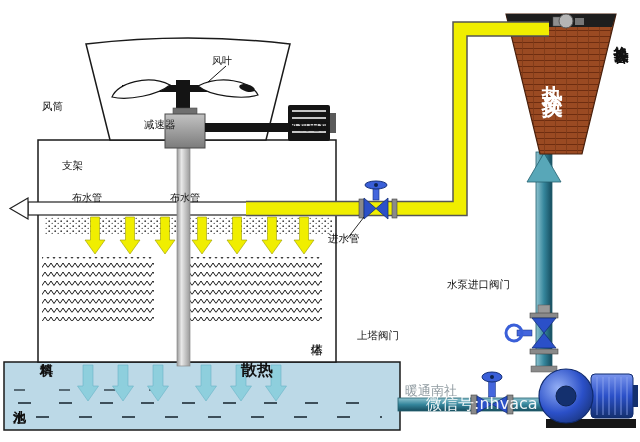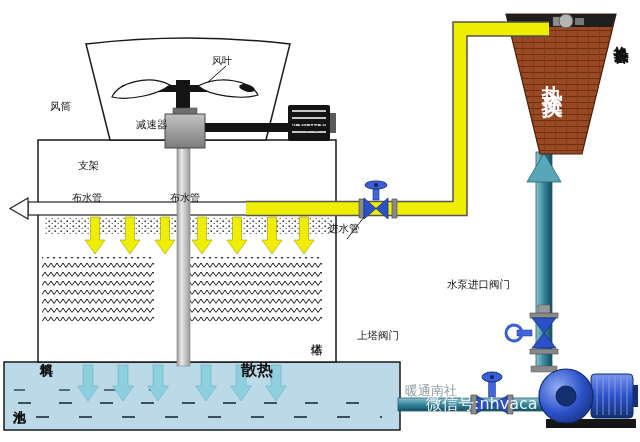--- a/index.html
+++ b/index.html
@@ -167,27 +167,27 @@
     <rect x="633" y="385" width="5" height="22" fill="#14306e"></rect>
     <rect x="531" y="366" width="26" height="6" fill="#8a8a8a" stroke="#555" stroke-width="0.5"></rect>
     <circle cx="566" cy="396" r="27" fill="url(#gPump)" stroke="#0f2a6e" stroke-width="1.2"></circle>
     <circle cx="566" cy="396" r="10" fill="#14306e" stroke="#0f2450" stroke-width="1"></circle>
   </g>
 
   <line x1="347" y1="239" x2="364" y2="217" stroke="#141414" stroke-width="0.9"></line>
 </svg>
 
 <div class="lbl" style="left:212px; top:55px; font-size:10px;">风叶</div>
-<div class="lbl" style="left:50px; top:100px;">风筒</div>
+<div class="lbl" style="left:42px; top:100px;">风筒</div>
 <div class="lbl" style="left:288px; top:90px;margin-top:30px;">风机电机</div>
-<div class="lbl" style="left:136px; top:118px;">减速器</div>
-<div class="lbl" style="left:78px; top:159px;">支架</div>
+<div class="lbl" style="left:144px; top:118px;">减速器</div>
+<div class="lbl" style="left:62px; top:159px;">支架</div>
 <div class="lbl" style="left:72px; top:192px; font-size:10px;">布水管</div>
 <div class="lbl" style="left:170px; top:192px; font-size:10px;">布水管</div>
-<div class="lbl" style="left:328px; top:222px;text-align:center;">进水管</div>
+<div class="lbl" style="left:328px; top:232px;text-align:center;">进水管</div>
 <div class="lbl" style="left:447px; top:279px;font-family:Liberation Mono, monospace;">水泵进口阀门</div>
 <div class="lbl" style="left:357px; top:329px;text-align:right;">上塔阀门</div>
 <div class="lbl v bold" style="left:38px; top:325px; font-size:13px;">填料</div>
 <div class="lbl bold" style="left:241px; top:333px; font-size:16px;">散热</div>
 <div class="lbl v" style="left:309px; top:334px; font-size:12px;">塔体</div>
 <div class="lbl v bold" style="left:11px; top:372px; font-size:13px;">水池</div>
 <div class="lbl v bold" style="left:612px; top:6px; font-size:15px; letter-spacing:1px;">换热设备</div>
 <div class="lbl v bold" style="left:540px; top:40px; font-size:21px; letter-spacing:6px; color:#ffffff;">热交换</div>
 <div class="lbl" style="left:365px; top:384px; font-size:13px; color:#8f9aa0;margin-left:40px;">暖通南社</div>
 <div class="lbl" style="left:426px; top:395px; font-size:16px; color:rgba(255,255,255,0.92);">微信号:nhvaca</div>

